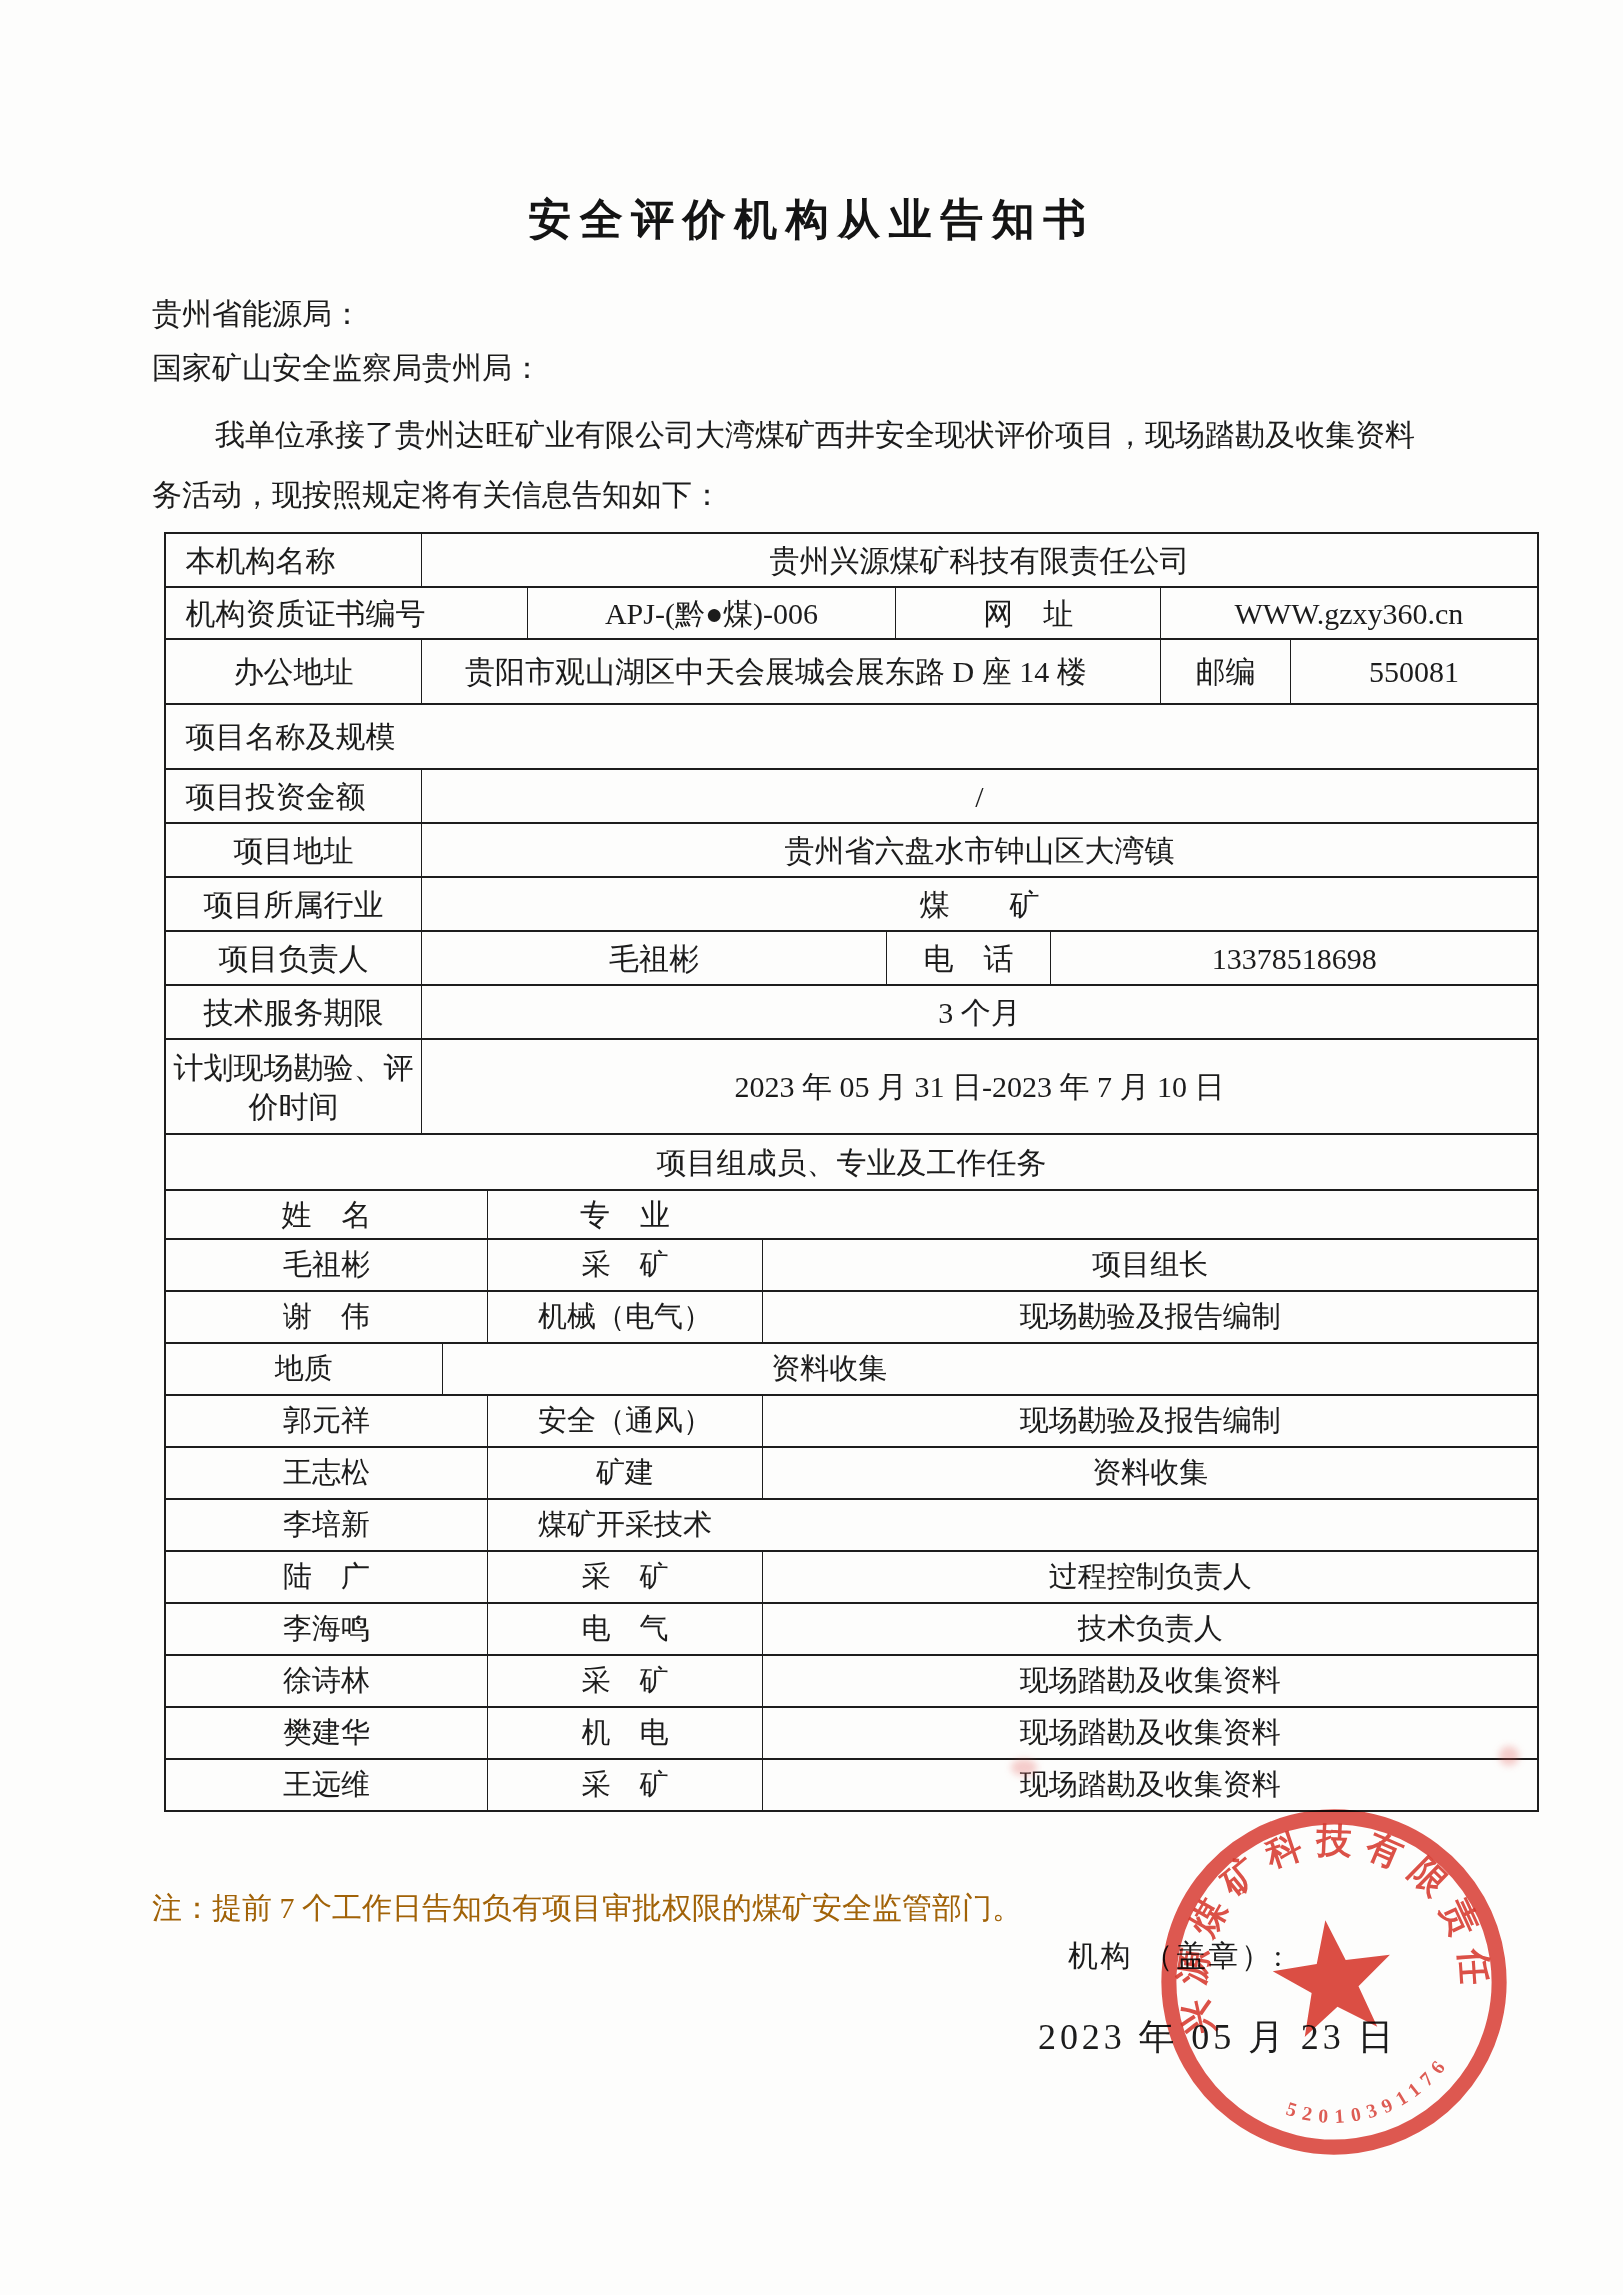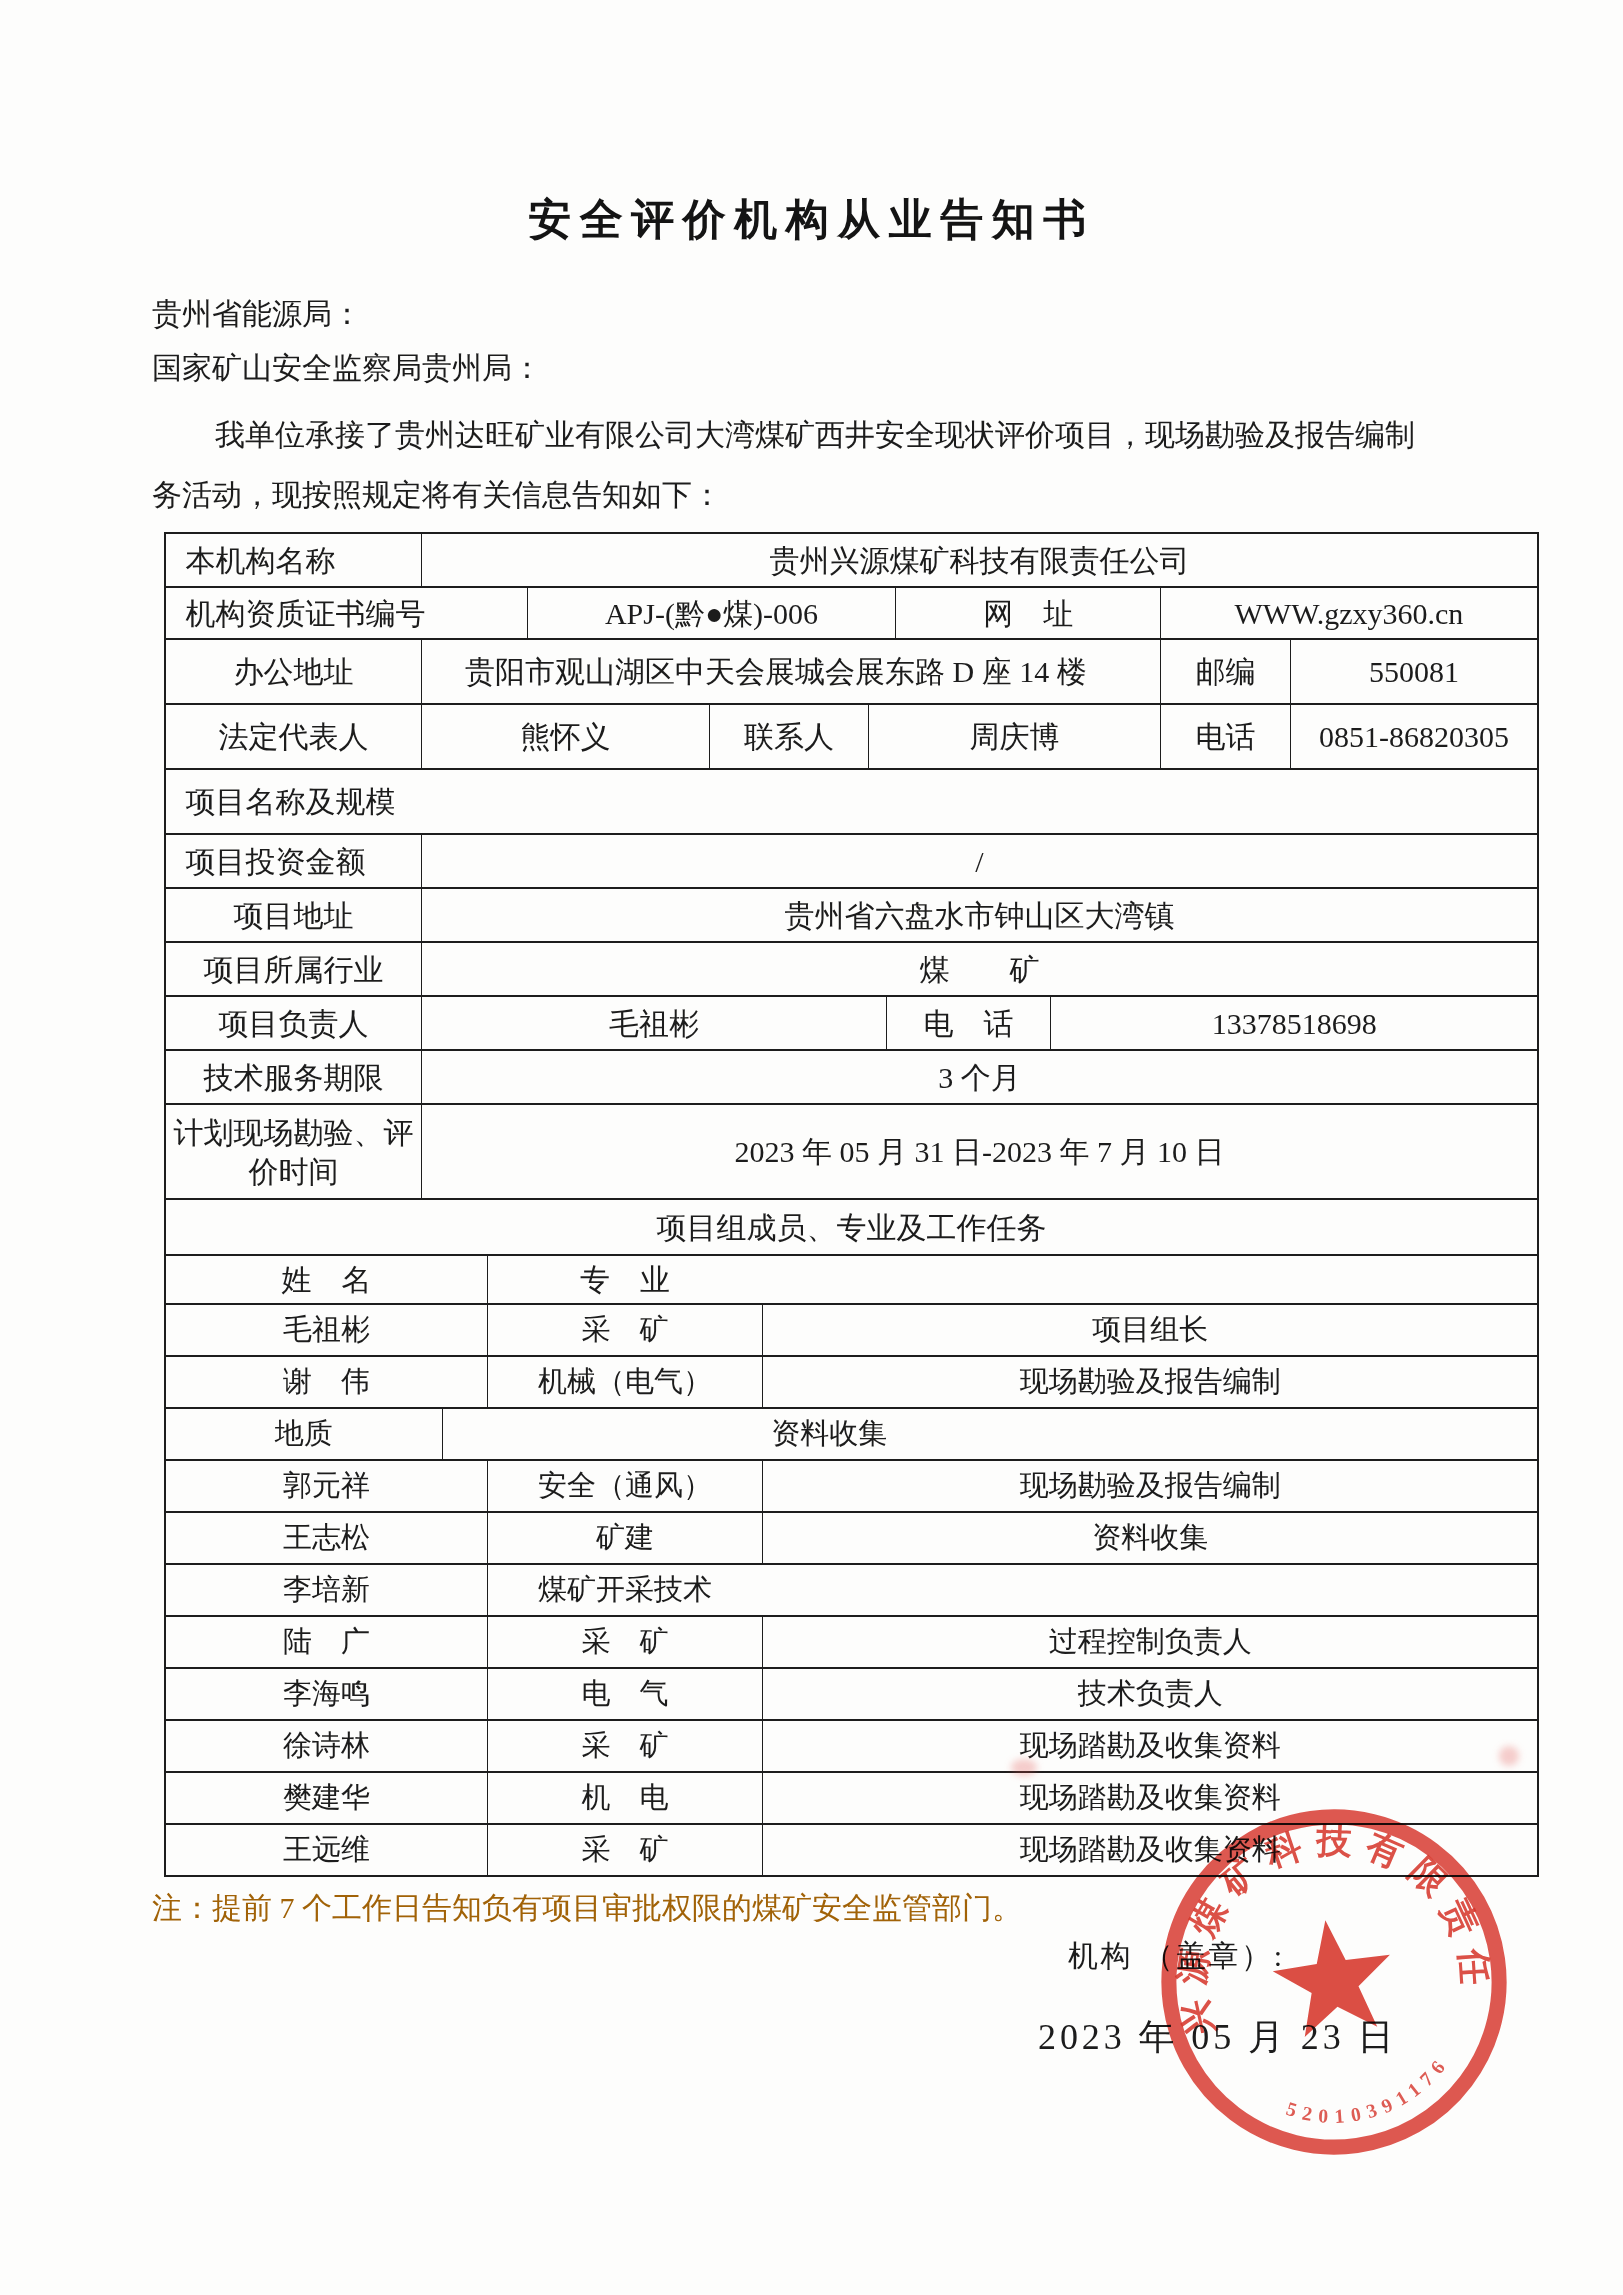--- a/index.html
+++ b/index.html
@@ -76,21 +76,21 @@
 <div class="page">
 
   <div class="doc-title">安全评价机构从业告知书</div>
 
   <div class="recipients">
     <div>贵州省能源局：</div>
     <div>国家矿山安全监察局贵州局：</div>
   </div>
 
   <div class="intro">
-    <div class="line1">我单位承接了贵州达旺矿业有限公司大湾煤矿西井安全现状评价项目，现场勘验及报告编制</div>
+    <div class="line1">我单位承接了贵州达旺矿业有限公司大湾煤矿西井安全现状评价项目，现场踏勘及收集资料</div>
     <div>务活动，现按照规定将有关信息告知如下：</div>
   </div>
 
   <div class="info-table">
 
     <div class="trow h80">
       <div class="c left" style="width:18.6%">本机构名称</div>
       <div class="c" style="width:81.4%">贵州兴源煤矿科技有限责任公司</div>
     </div>
 
@@ -101,28 +101,20 @@
       <div class="c" style="width:27.5%">WWW.gzxy360.cn</div>
     </div>
 
     <div class="trow h100">
       <div class="c" style="width:18.6%">办公地址</div>
       <div class="c lpad" style="width:53.9%">贵阳市观山湖区中天会展城会展东路 D 座 14 楼</div>
       <div class="c" style="width:9.5%">邮编</div>
       <div class="c" style="width:18.0%">550081</div>
     </div>
 
-    <div class="trow h100">
-      <div class="c" style="width:18.6%">法定代表人</div>
-      <div class="c" style="width:21.0%">熊怀义</div>
-      <div class="c" style="width:11.6%">联系人</div>
-      <div class="c" style="width:21.3%">周庆博</div>
-      <div class="c" style="width:9.5%">电话</div>
-      <div class="c" style="width:18.0%">0851-86820305</div>
-    </div>
 
     <div class="trow h100">
       <div class="c left" style="width:18.6%">项目名称及规模</div>
     </div>
 
     <div class="trow h82">
       <div class="c left" style="width:18.6%">项目投资金额</div>
       <div class="c" style="width:81.4%">/</div>
     </div>
 

